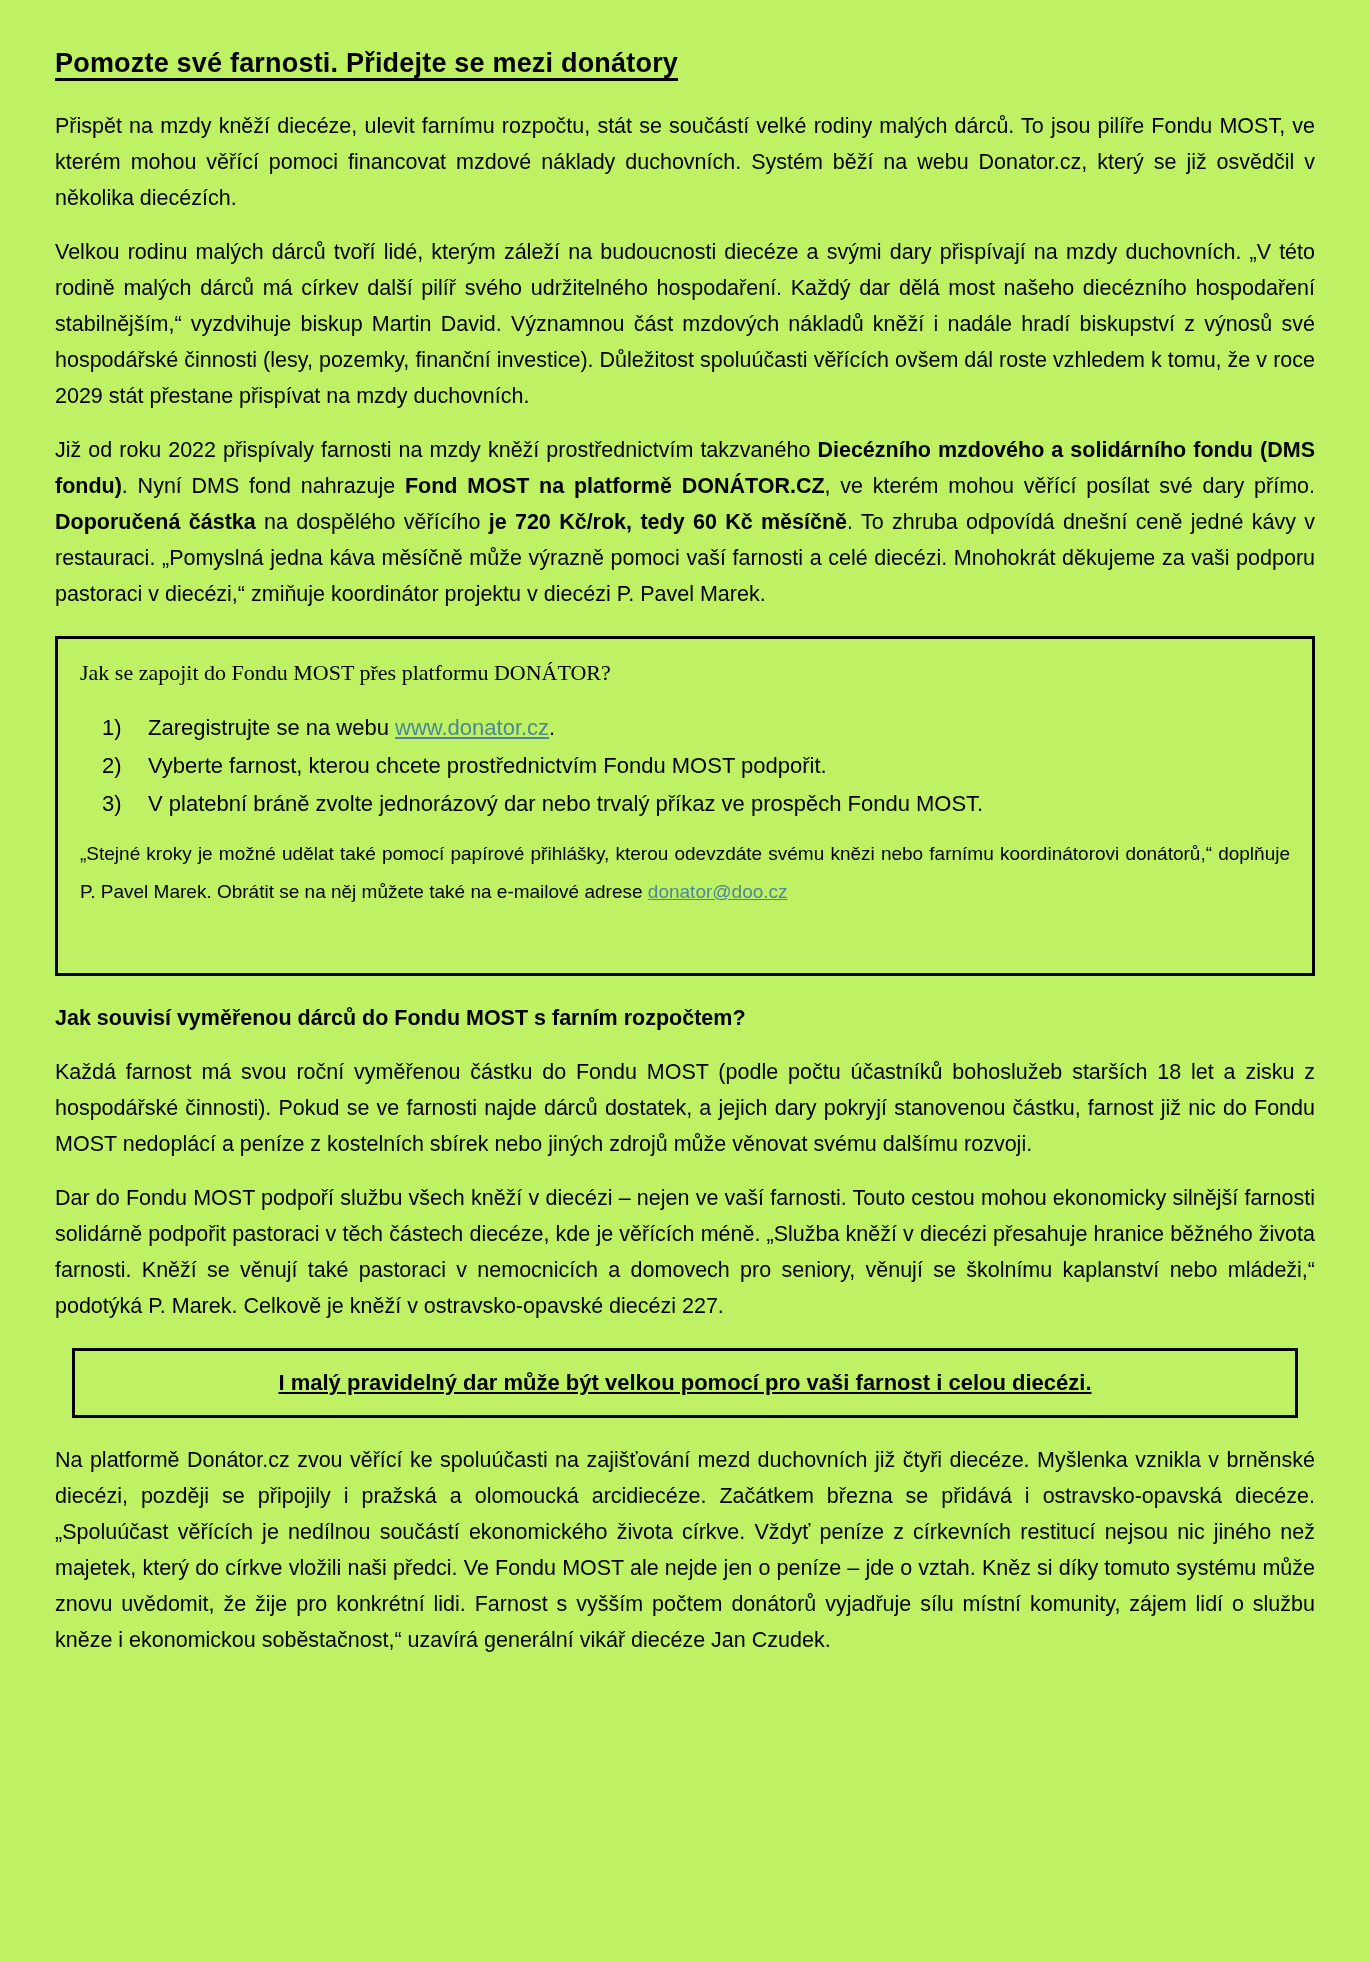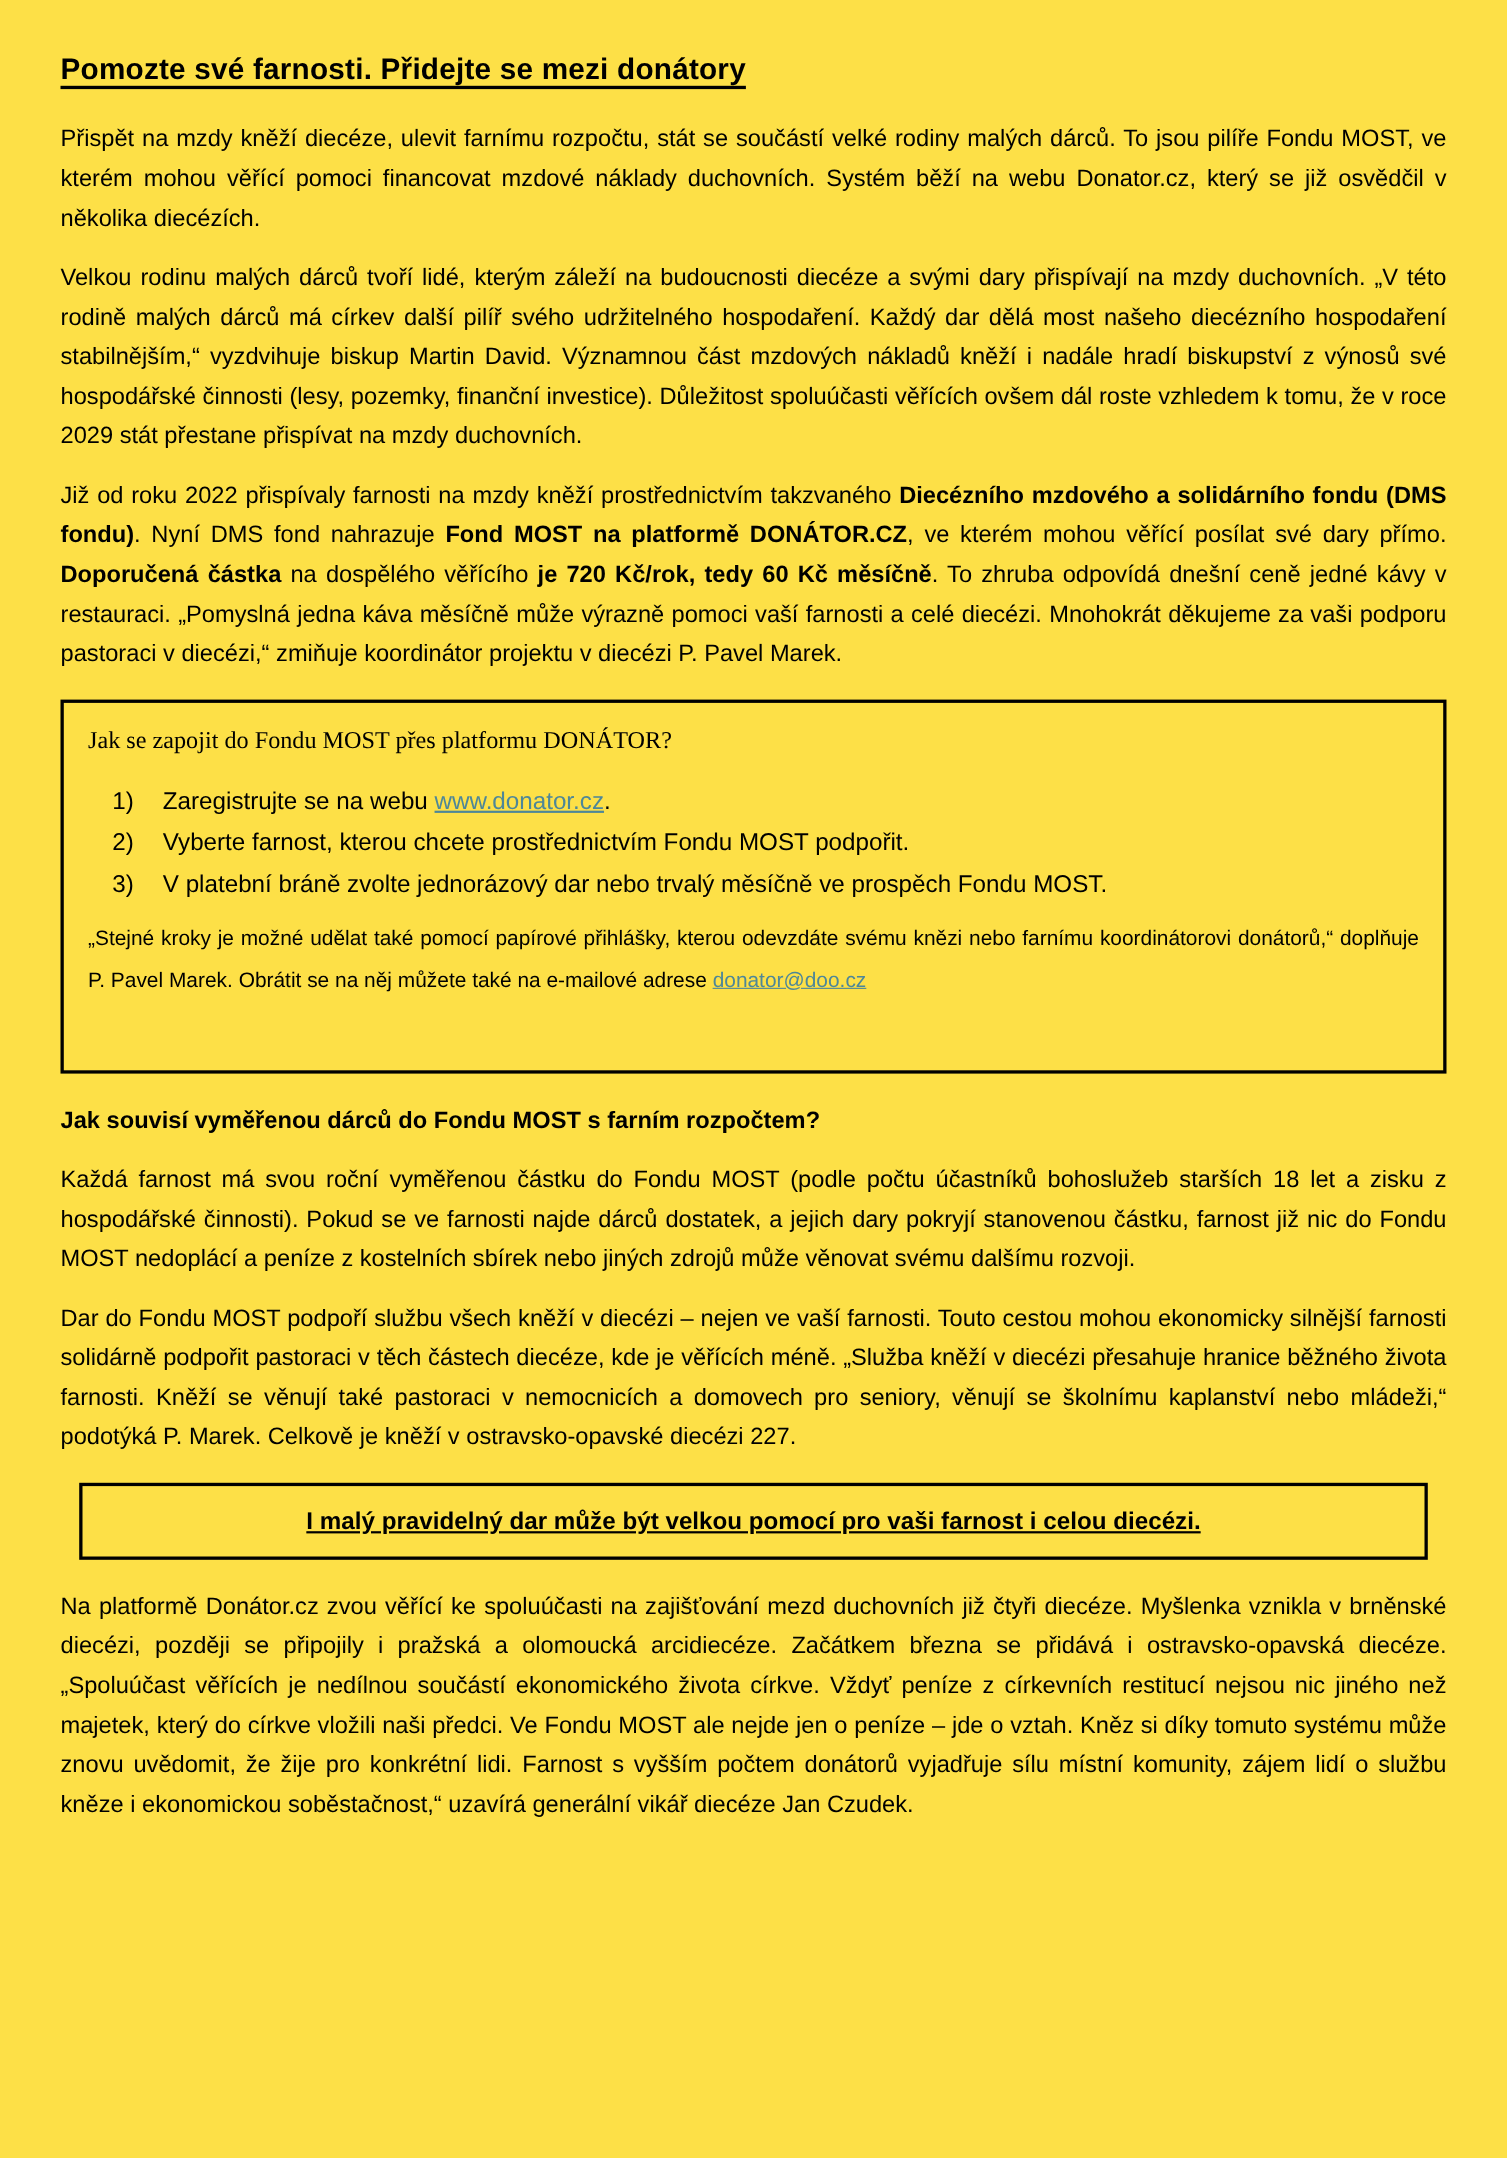--- a/index.html
+++ b/index.html
@@ -12,21 +12,21 @@
     min-height: 1962px;
     font-family: "Liberation Sans", "DejaVu Sans", sans-serif;
     color: #000000;
     box-sizing: border-box;
   }
   .page {
     width: 1370px;
     min-height: 1962px;
     box-sizing: border-box;
     padding: 44px 55px 12px 55px;
-    background: #fde047;
+    background: #bef264;
   }
   .doc-title {
     font-size: 27px;
     font-weight: bold;
     line-height: 38px;
     margin: 0 0 26px 0;
     text-decoration: underline;
     text-decoration-thickness: 3px;
     text-underline-offset: 6px;
     letter-spacing: 0.2px;
@@ -124,21 +124,21 @@
 
   <p class="body">Velkou rodinu malých dárců tvoří lidé, kterým záleží na budoucnosti diecéze a svými dary přispívají na mzdy duchovních. „V této rodině malých dárců má církev další pilíř svého udržitelného hospodaření. Každý dar dělá most našeho diecézního hospodaření stabilnějším,“ vyzdvihuje biskup Martin David. Významnou část mzdových nákladů kněží i nadále hradí biskupství z výnosů své hospodářské činnosti (lesy, pozemky, finanční investice). Důležitost spoluúčasti věřících ovšem dál roste vzhledem k tomu, že v roce 2029 stát přestane přispívat na mzdy duchovních.</p>
 
   <p class="body"><span>Již od roku 2022 přispívaly farnosti na mzdy kněží prostřednictvím takzvaného </span><strong>Diecézního mzdového a solidárního fondu (DMS fondu)</strong><span>. Nyní DMS fond nahrazuje </span><strong>Fond MOST na platformě DONÁTOR.CZ</strong><span>, ve kterém mohou věřící posílat své dary přímo. </span><strong>Doporučená částka</strong><span> na dospělého věřícího </span><strong>je 720 Kč/rok, tedy 60 Kč měsíčně</strong><span>. To zhruba odpovídá dnešní ceně jedné kávy v restauraci. „Pomyslná jedna káva měsíčně může výrazně pomoci vaší farnosti a celé diecézi. Mnohokrát děkujeme za vaši podporu pastoraci v diecézi,“ zmiňuje koordinátor projektu v diecézi P. Pavel Marek.</span></p>
 
   <div class="join-box">
     <p class="box-heading">Jak se zapojit do Fondu MOST přes platformu DONÁTOR?</p>
     <ol>
       <li><span>Zaregistrujte se na webu </span><a class="doc-link" href="#">www.donator.cz</a><span>.</span></li>
       <li><span>Vyberte farnost, kterou chcete prostřednictvím Fondu MOST podpořit.</span></li>
-      <li><span>V platební bráně zvolte jednorázový dar nebo trvalý měsíčně ve prospěch Fondu MOST.</span></li>
+      <li><span>V platební bráně zvolte jednorázový dar nebo trvalý příkaz ve prospěch Fondu MOST.</span></li>
     </ol>
     <p class="box-note"><span>„Stejné kroky je možné udělat také pomocí papírové přihlášky, kterou odevzdáte svému knězi nebo farnímu koordinátorovi donátorů,“ doplňuje P. Pavel Marek. Obrátit se na něj můžete také na e-mailové adrese </span><a class="doc-link" href="#">donator@doo.cz</a></p>
   </div>
 
   <h2 class="section-heading">Jak souvisí vyměřenou dárců do Fondu MOST s farním rozpočtem?</h2>
 
   <p class="body">Každá farnost má svou roční vyměřenou částku do Fondu MOST (podle počtu účastníků bohoslužeb starších 18 let a zisku z hospodářské činnosti). Pokud se ve farnosti najde dárců dostatek, a jejich dary pokryjí stanovenou částku, farnost již nic do Fondu MOST nedoplácí a peníze z kostelních sbírek nebo jiných zdrojů může věnovat svému dalšímu rozvoji.</p>
 
   <p class="body">Dar do Fondu MOST podpoří službu všech kněží v diecézi – nejen ve vaší farnosti. Touto cestou mohou ekonomicky silnější farnosti solidárně podpořit pastoraci v těch částech diecéze, kde je věřících méně. „Služba kněží v diecézi přesahuje hranice běžného života farnosti. Kněží se věnují také pastoraci v nemocnicích a domovech pro seniory, věnují se školnímu kaplanství nebo mládeži,“ podotýká P. Marek. Celkově je kněží v ostravsko-opavské diecézi 227.</p>
 

